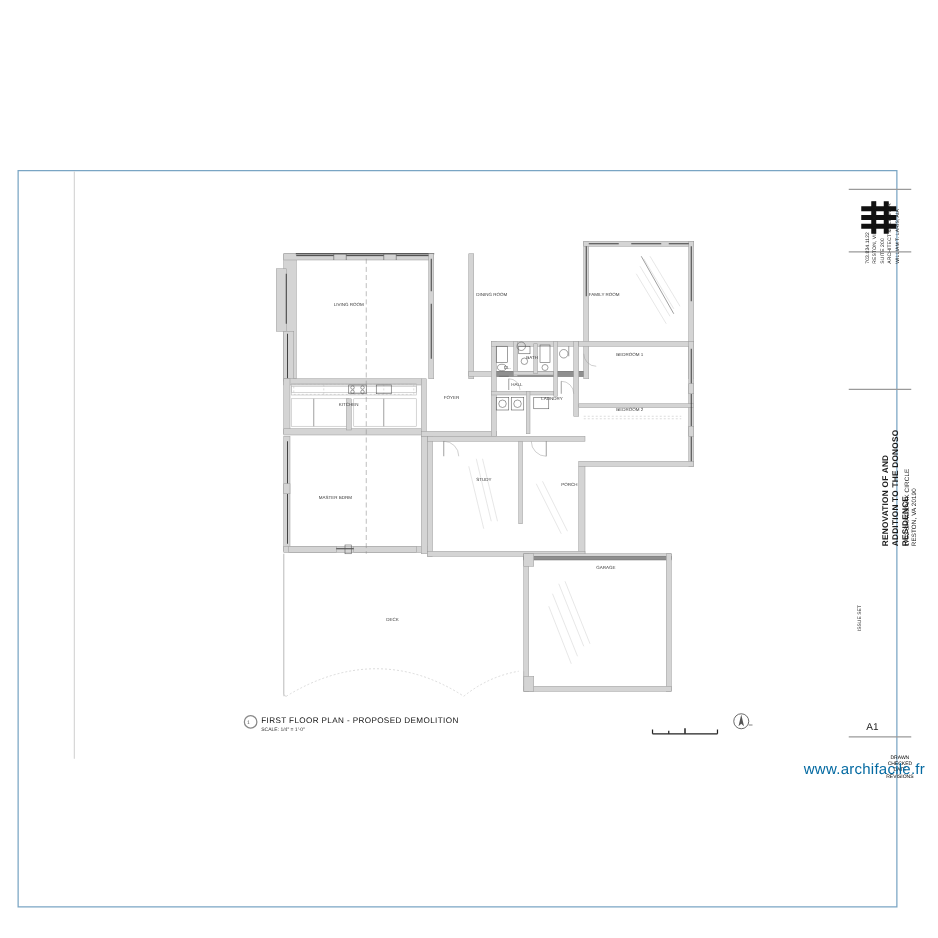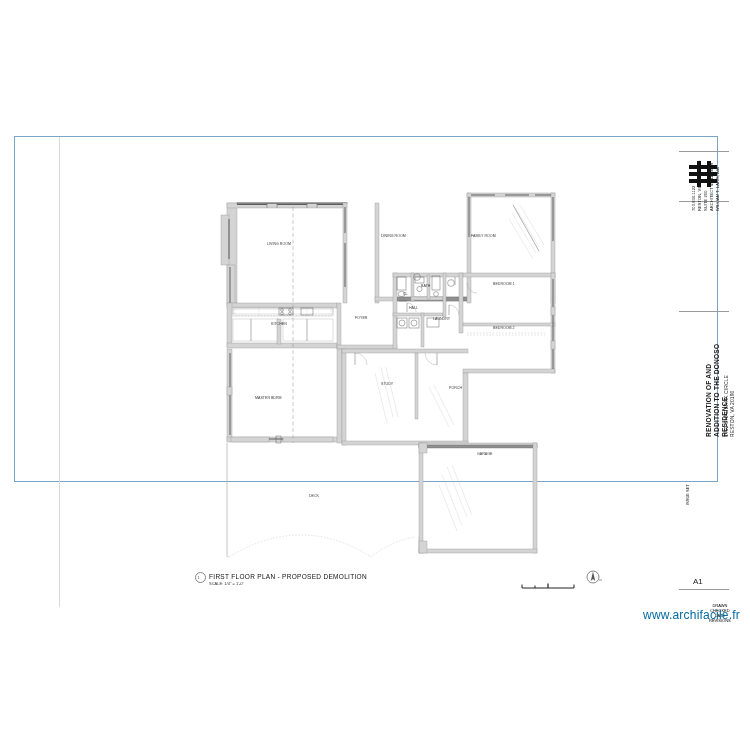--- a/index.html
+++ b/index.html
@@ -14,21 +14,21 @@
     overflow: hidden;
     font-family: "Liberation Sans", sans-serif;
   }
 
   
   #sheet-frame {
     position: absolute;
     left: 14px;
     top: 136px;
     width: 704px;
-    height: 346px;
+    height: 590px;
     border: 1.5px solid #7aa5c4;
     background: #ffffff;
     box-sizing: border-box;
   }
 
   
   #sheet-left-margin {
     position: absolute;
     left: 44px;
     top: 0px;

